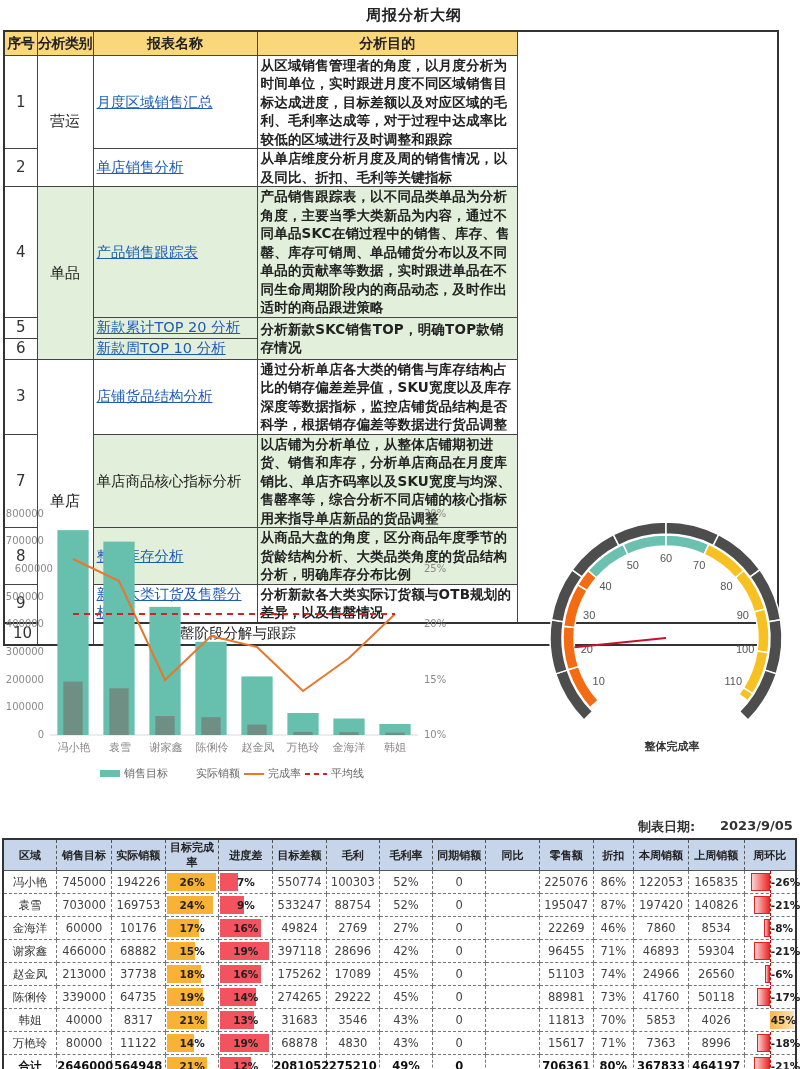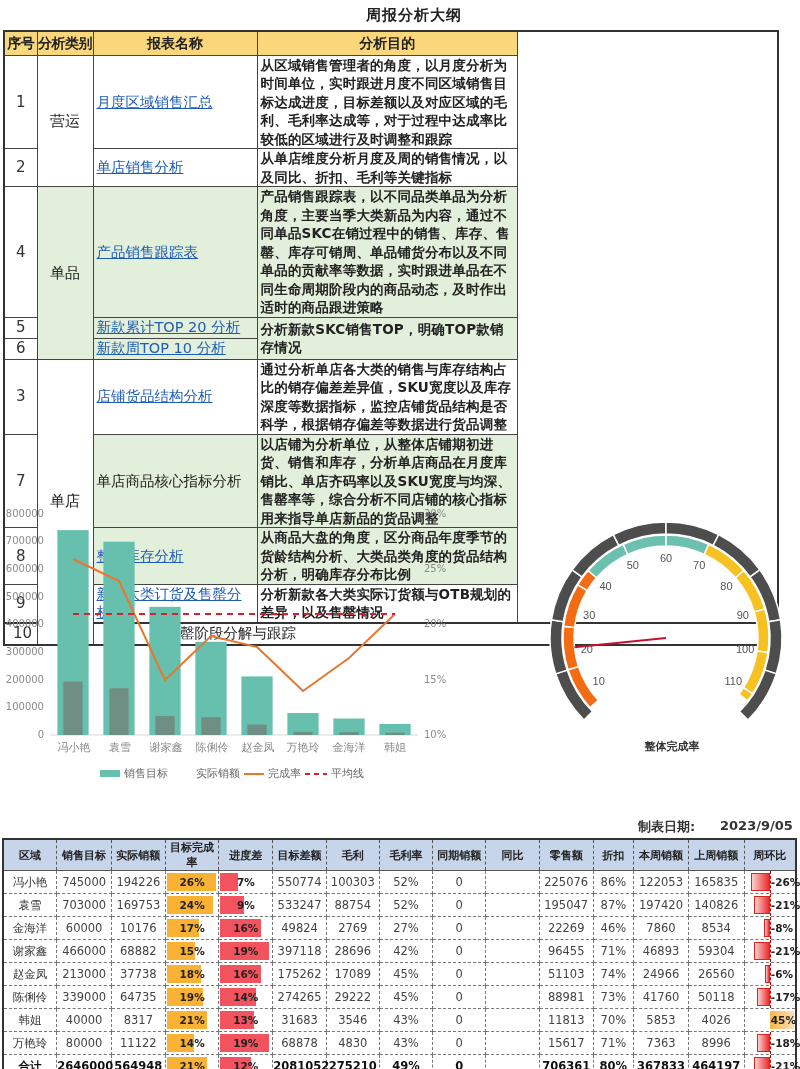--- a/index.html
+++ b/index.html
@@ -146,21 +146,21 @@
     <tr class="bg-white row-10" style="height:22px">
       <td class="c-num" style="text-align:left;padding-left:8px;border-right:none">10</td>
       <td colspan="3" class="c10-label" style="border-left:none;padding-left:72px !important">售罄阶段分解与跟踪</td>
     </tr>
   </tbody>
 </table>
 
 <div class="chart-wrap">
   <div class="y-tick" style="left:0;top:36px">800000</div>
   <div class="y-tick" style="left:0;top:63px">700000</div>
-  <div class="y-tick" style="left:0;top:91px">600000</div>
+  <div class="y-tick" style="left:9px;top:91px">600000</div>
   <div class="y-tick" style="left:0;top:119px">500000</div>
   <div class="y-tick" style="left:0;top:146px">400000</div>
   <div class="y-tick" style="left:0;top:174px">300000</div>
   <div class="y-tick" style="left:0;top:202px">200000</div>
   <div class="y-tick" style="left:0;top:229px">100000</div>
   <div class="y-tick" style="left:0;top:257px">0</div>
   <div class="y2-tick" style="left:424px;top:36px">30%</div>
   <div class="y2-tick" style="left:424px;top:91px">25%</div>
   <div class="y2-tick" style="left:424px;top:146px">20%</div>
   <div class="y2-tick" style="left:424px;top:202px">15%</div>

